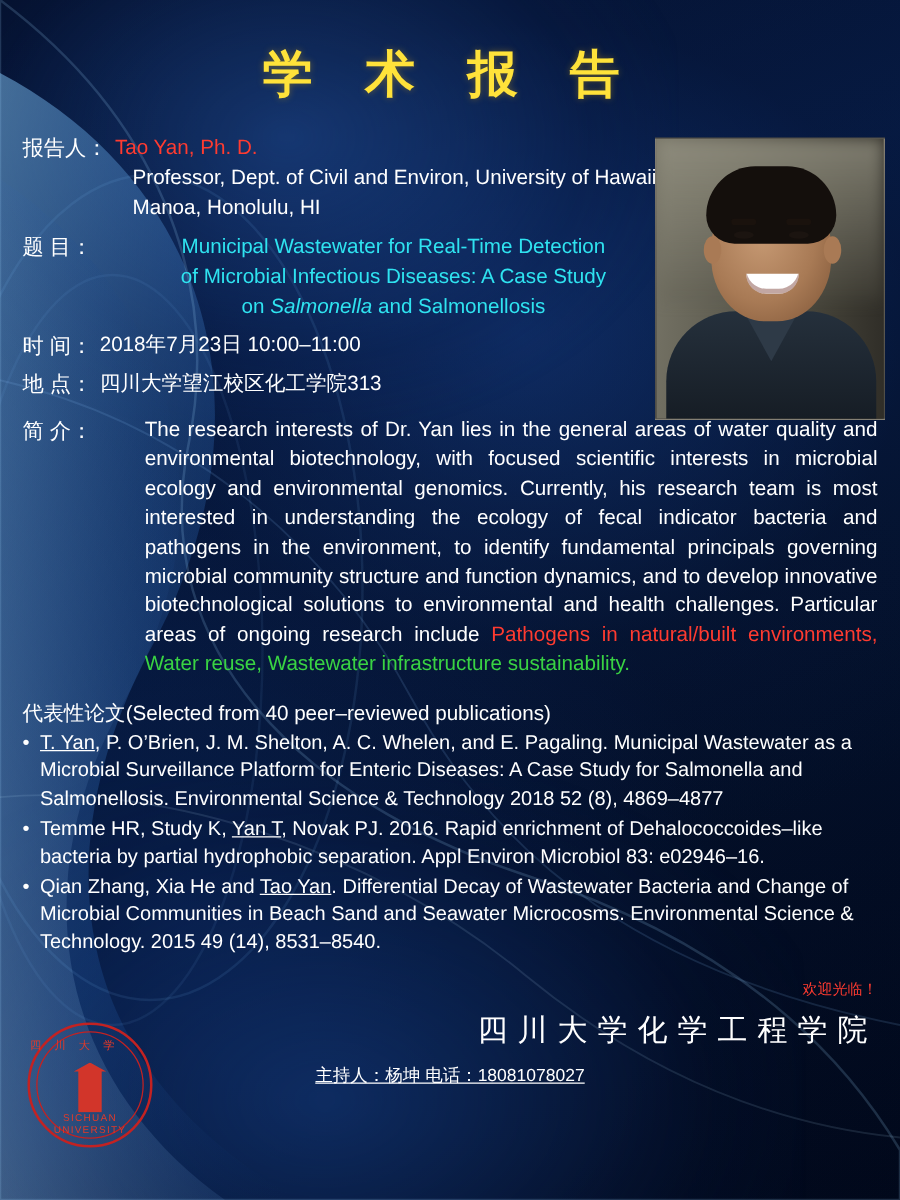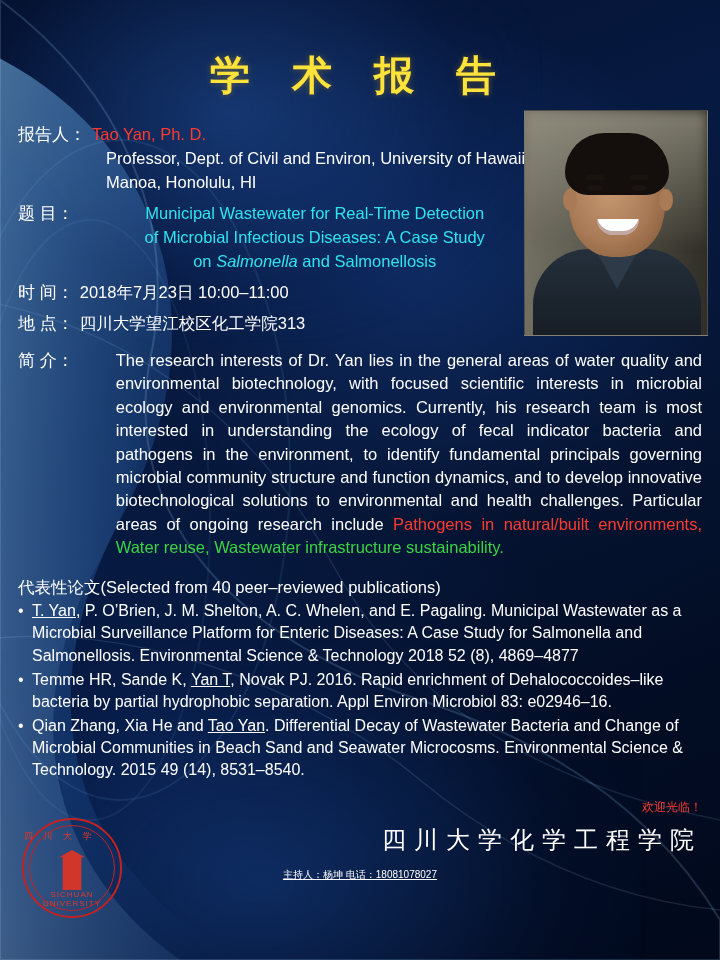--- a/index.html
+++ b/index.html
@@ -49,21 +49,21 @@
     padding: 0 18px;
     color: #ffffff;
   }
 
   .title {
     text-align: center;
     color: #ffe23a;
     font-size: 40px;
     font-weight: bold;
     letter-spacing: 14px;
-    padding-top: 48px;
+    padding-top: 32px;
     padding-bottom: 16px;
     text-shadow: 0 0 6px rgba(255,190,0,0.35);
     font-family: "DejaVu Sans", sans-serif;
   }
 
   .portrait {
     position: absolute;
     right: 12px;
     top: 110px;
     width: 182px;
@@ -208,21 +208,21 @@
   .host {
     text-align: right;
     color: #ffffff;
     font-size: 24px;
     letter-spacing: 8px;
     margin-top: 8px;
   }
   .contact {
     text-align: center;
     color: #ffffff;
-    font-size: 10px;
+    font-size: 14px;
     margin-top: 12px;
     text-decoration: underline;
   }
 
   .seal {
     position: absolute;
     left: 22px;
     bottom: 42px;
     width: 96px;
     height: 96px;
@@ -352,21 +352,21 @@
     <div class="pubs">
       <div class="pubs-head">代表性论文(Selected from 40 peer–reviewed publications)</div>
 
       <div class="pub-item">
         <div class="bullet">•</div>
         <div class="pub-text"><span class="u">T. Yan</span><span>, P. O’Brien, J. M. Shelton, A. C. Whelen, and E. Pagaling. Municipal Wastewater as a Microbial Surveillance Platform for Enteric Diseases: A Case Study for Salmonella and Salmonellosis. Environmental Science &amp; Technology 2018 52 (8), 4869–4877</span></div>
       </div>
 
       <div class="pub-item">
         <div class="bullet">•</div>
-        <div class="pub-text"><span>Temme HR, Sande K, </span><span class="u">Yan T</span><span>, Novak PJ. 2016. Rapid enrichment of Dehalococcoides–like bacteria by partial hydrophobic separation. Appl Environ Microbiol 83: e02946–16.</span></div>
+        <div class="pub-text"><span>Temme HR, Study K, </span><span class="u">Yan T</span><span>, Novak PJ. 2016. Rapid enrichment of Dehalococcoides–like bacteria by partial hydrophobic separation. Appl Environ Microbiol 83: e02946–16.</span></div>
       </div>
 
       <div class="pub-item">
         <div class="bullet">•</div>
         <div class="pub-text"><span>Qian Zhang, Xia He and </span><span class="u">Tao Yan</span><span>. Differential Decay of Wastewater Bacteria and Change of Microbial Communities in Beach Sand and Seawater Microcosms. Environmental Science &amp; Technology. 2015 49 (14), 8531–8540.</span></div>
       </div>
     </div>
 
     <div class="welcome">欢迎光临！</div>
     <div class="host">四川大学化学工程学院</div>

